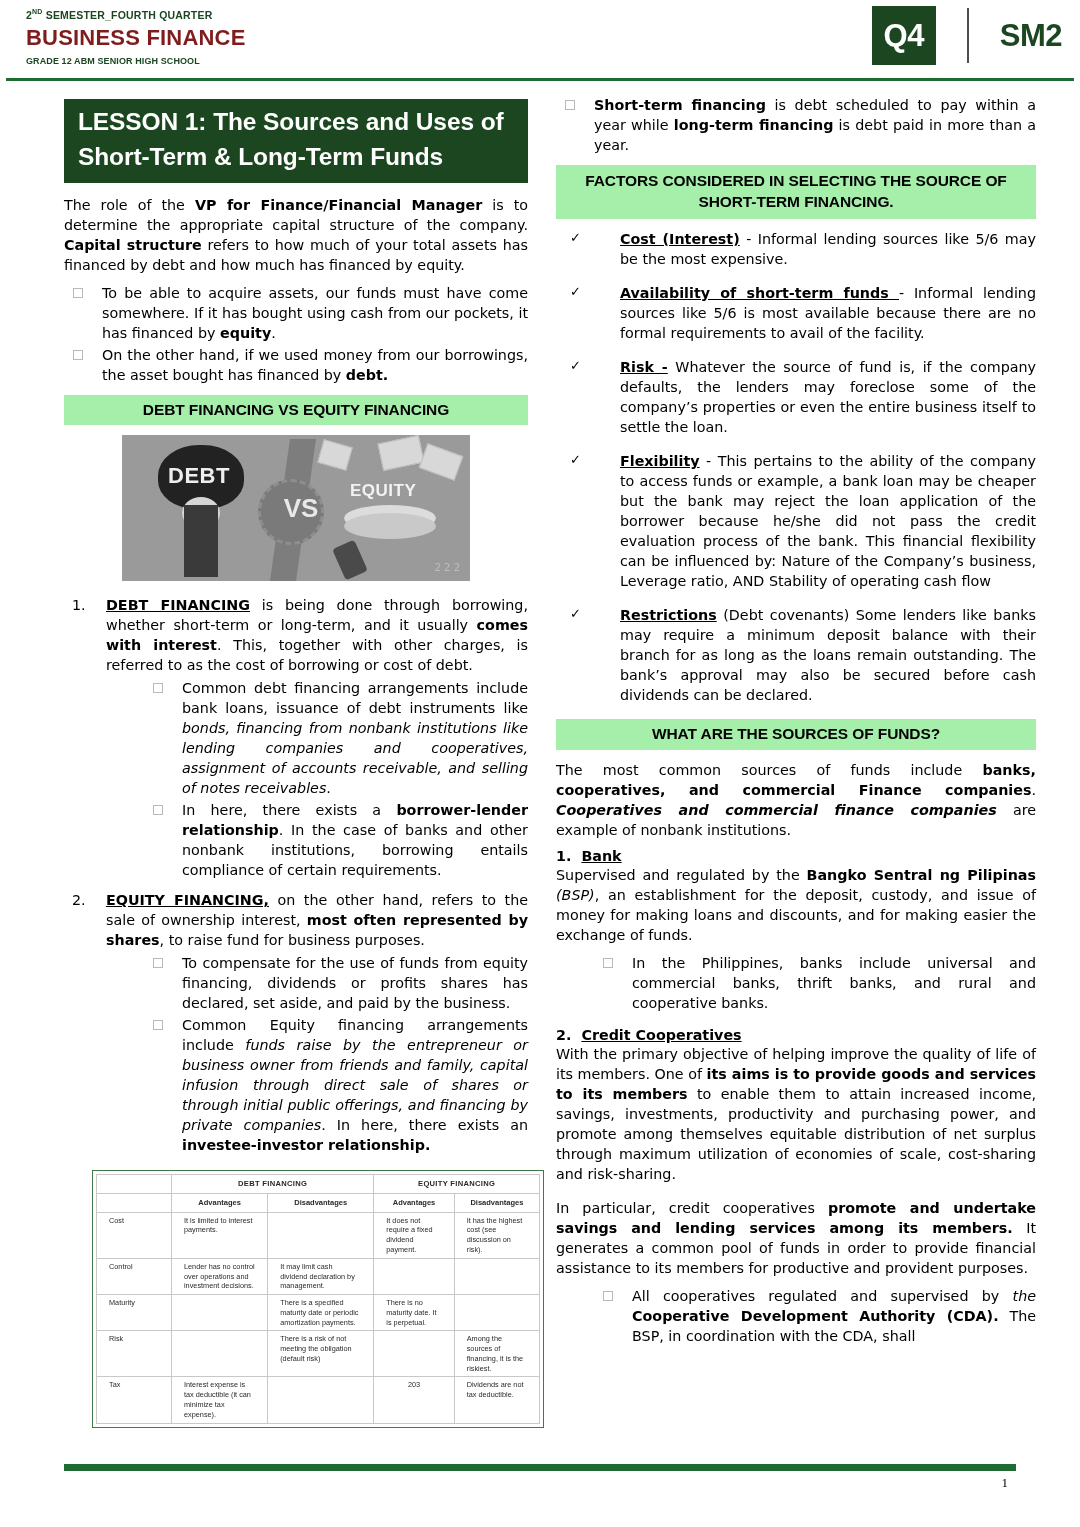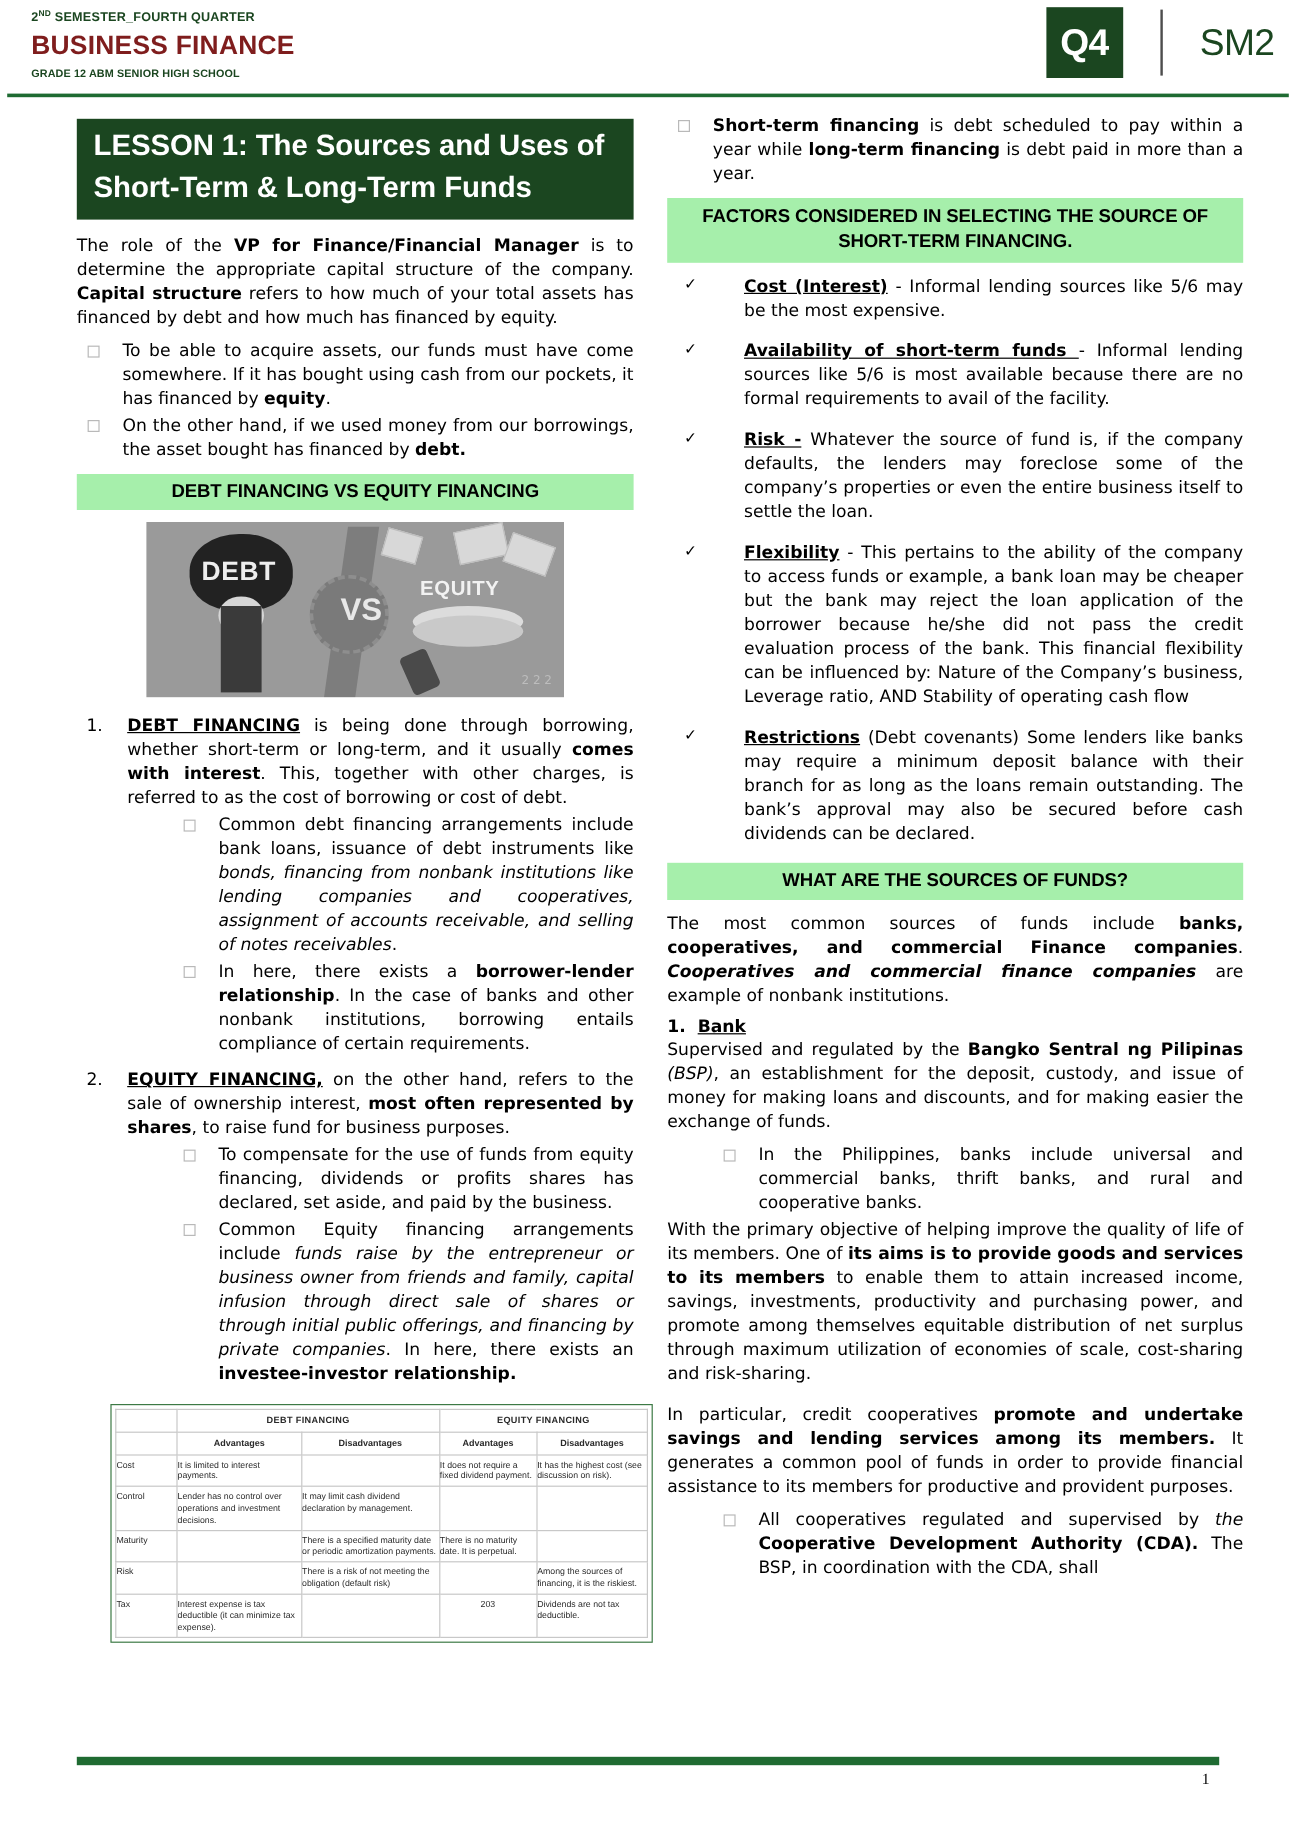--- a/index.html
+++ b/index.html
@@ -75,21 +75,21 @@
   }
   .badge-divider {
     width: 2px;
     height: 55px;
     background: #4d4d4d;
     margin: 0 15px;
   }
   .badge-sm {
     color: #1B4620;
     font-family: "Liberation Sans", sans-serif;
-    font-weight: normal;
+    font-weight: bold;
     font-size: 31px;
     letter-spacing: -0.5px;
   }
   .header-rule {
     height: 3px;
     background: #1F6B32;
     margin: 6px 6px 0 6px;
   }
 
   
@@ -364,21 +364,21 @@
   }
   table.cmp {
     border-collapse: collapse;
     width: 100%;
     font-family: "Liberation Sans", sans-serif;
     font-size: 7.3px;
     color: #2a2a2a;
   }
   table.cmp td, table.cmp th {
     border: 0.6px solid #c8c8c8;
-    padding: 3px 0;
+    padding: 3px 12px;
     vertical-align: top;
     line-height: 1.34;
     text-align: left;
     font-weight: normal;
   }
   table.cmp th.grp {
     text-align: center;
     font-weight: bold;
     letter-spacing: .3px;
     font-size: 7.6px;
@@ -556,20 +556,21 @@
     <div class="banner">WHAT ARE THE SOURCES OF FUNDS?</div>
 
     <p class="body"><span>The most common sources of funds include </span><b>banks, cooperatives, and commercial Finance companies</b><span>. </span><b><i>Cooperatives and commercial finance companies</i></b><span> are example of nonbank institutions.</span></p>
 
     <div class="numhead"><span class="nlabel">1.</span><span class="ntext">Bank</span></div>
     <p class="body"><span>Supervised and regulated by the </span><b>Bangko Sentral ng Pilipinas</b><i> (BSP)</i><span>, an establishment for the deposit, custody, and issue of money for making loans and discounts, and for making easier the exchange of funds.</span></p>
     <ul class="boxlist sub">
       <li><span>In the Philippines, banks include universal and commercial banks, thrift banks, and rural and cooperative banks.</span></li>
     </ul>
 
+    <div class="numhead" style="margin-top:14px;"><span class="nlabel">2.</span><span class="ntext">Credit Cooperatives</span></div>
     <p class="body"><span>With the primary objective of helping improve the quality of life of its members. One of </span><b>its aims is to provide goods and services to its members</b><span> to enable them to attain increased income, savings, investments, productivity and purchasing power, and promote among themselves equitable distribution of net surplus through maximum utilization of economies of scale, cost-sharing and risk-sharing.</span></p>
     <p class="body" style="margin-top:14px;"><span>In particular, credit cooperatives </span><b>promote and undertake savings and lending services among its members.</b><span> It generates a common pool of funds in order to provide financial assistance to its members for productive and provident purposes.</span></p>
     <ul class="boxlist sub">
       <li><span>All cooperatives regulated and supervised by </span><i>the</i><b> Cooperative Development Authority (CDA).</b><span> The BSP, in coordination with the CDA, shall</span></li>
     </ul>
 
   </div>
 </div>
 
 <div class="footer">

